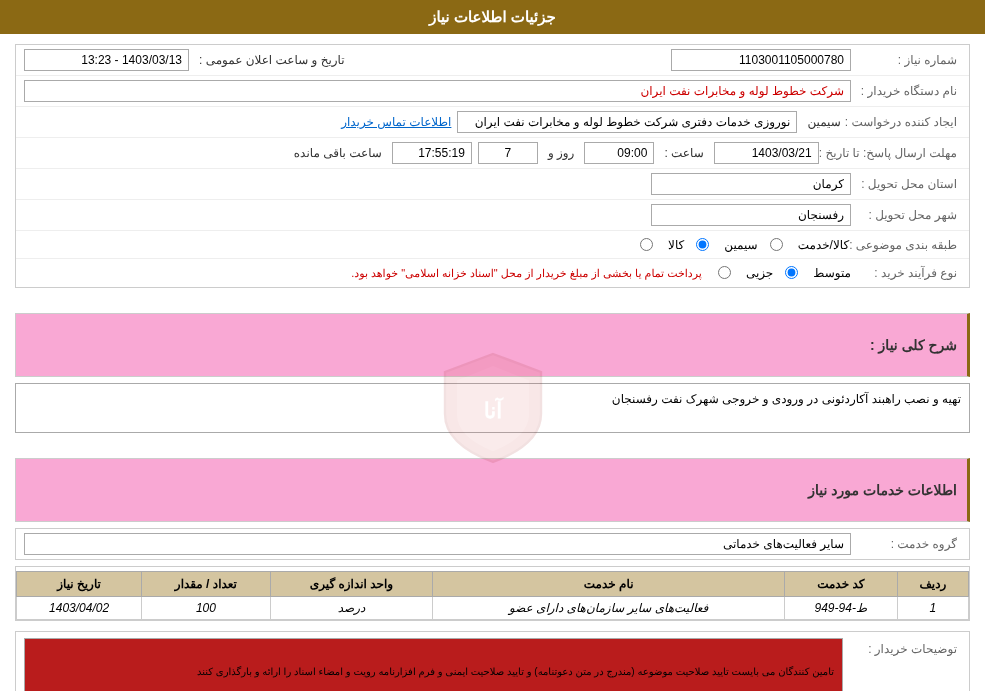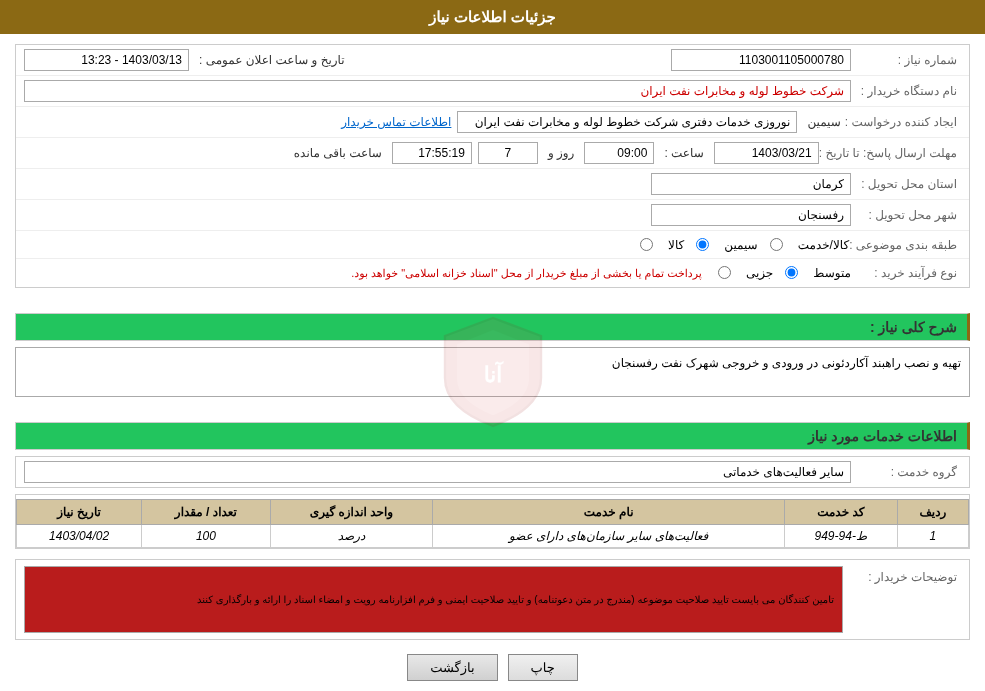--- a/index.html
+++ b/index.html
@@ -190,24 +190,24 @@
     .small-num {
       width: 60px;
       text-align: center;
     }
     .remaining-label {
       color: #333;
       font-size: 12px;
       white-space: nowrap;
     }
     .section-header {
-      background: #22c55e;
+      background: #f9a8d4;
       border: 1px solid #ccc;
       border-right: 3px solid #8B6914;
-      padding: 5px 10px;
+      padding: 23px 10px;
       font-weight: bold;
       font-size: 14px;
       color: #333;
       margin-bottom: 6px;
       margin-top: 25px;
     }
     .table-container {
       border: 1px solid #ccc;
       margin-bottom: 8px;
     }

